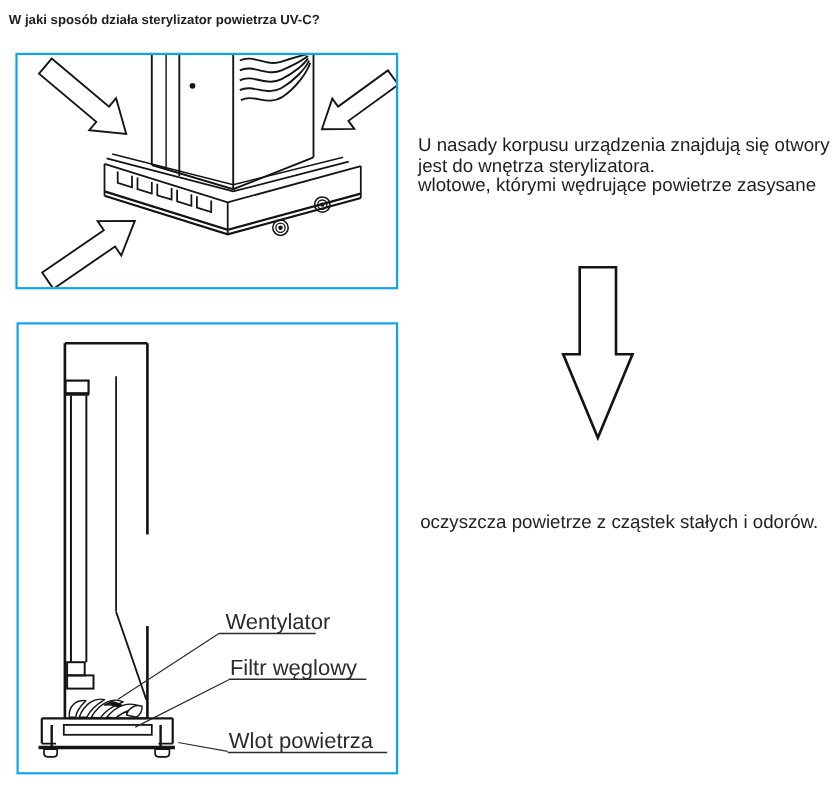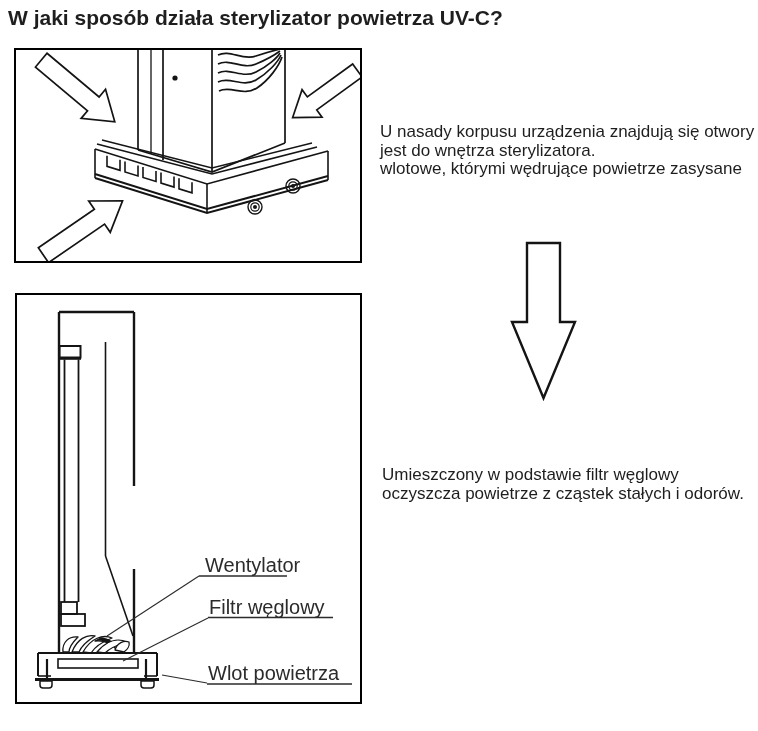--- a/index.html
+++ b/index.html
@@ -7,26 +7,26 @@
     position:relative;
     width:758px;height:731px;
     background:#ffffff;
     font-family:"Liberation Sans",sans-serif;
     color:#1e1e1e;
     overflow:hidden;
   }
   .title{
     position:absolute;left:8px;top:8px;
     margin:0;
-    font-size:21px;line-height:20px;
+    font-size:12px;line-height:20px;
     font-weight:bold;color:#1e1e1e;
   }
   .panel{
     position:absolute;
-    border:2px solid #000000;
+    border:2px solid #0ea5e9;
     background:#ffffff;
     box-sizing:border-box;
   }
   .panel1{left:14px;top:48px;width:348px;height:215px;}
   .panel2{left:15px;top:293px;width:347px;height:411px;}
   .panel svg{display:block;}
   .desc{
     position:absolute;
     font-size:17px;line-height:18.5px;
     color:#1e1e1e;
@@ -175,17 +175,16 @@
         <line x1="190" y1="389" x2="335" y2="389"></line>
       </g>
 
       <text class="lbl" x="188" y="277">Wentylator</text>
       <text class="lbl" x="192" y="319">Filtr węglowy</text>
       <text class="lbl" x="191" y="385">Wlot powietrza</text>
     </svg>
   </div>
 
   <div class="desc desc2">
-    <div>Umieszczony w podstawie filtr węglowy</div>
     <div>oczyszcza powietrze z cząstek stałych i odorów.</div>
   </div>
 
 </div>
 
 </body></html>

